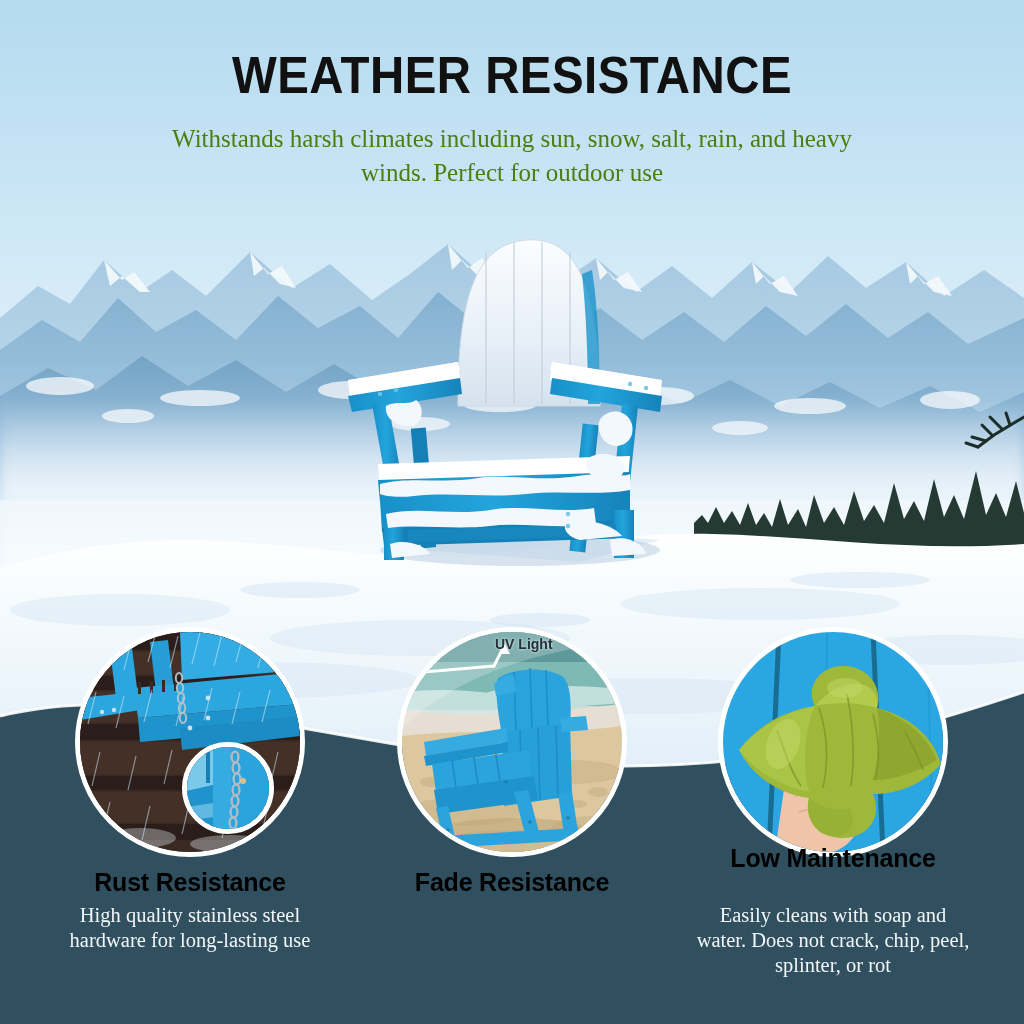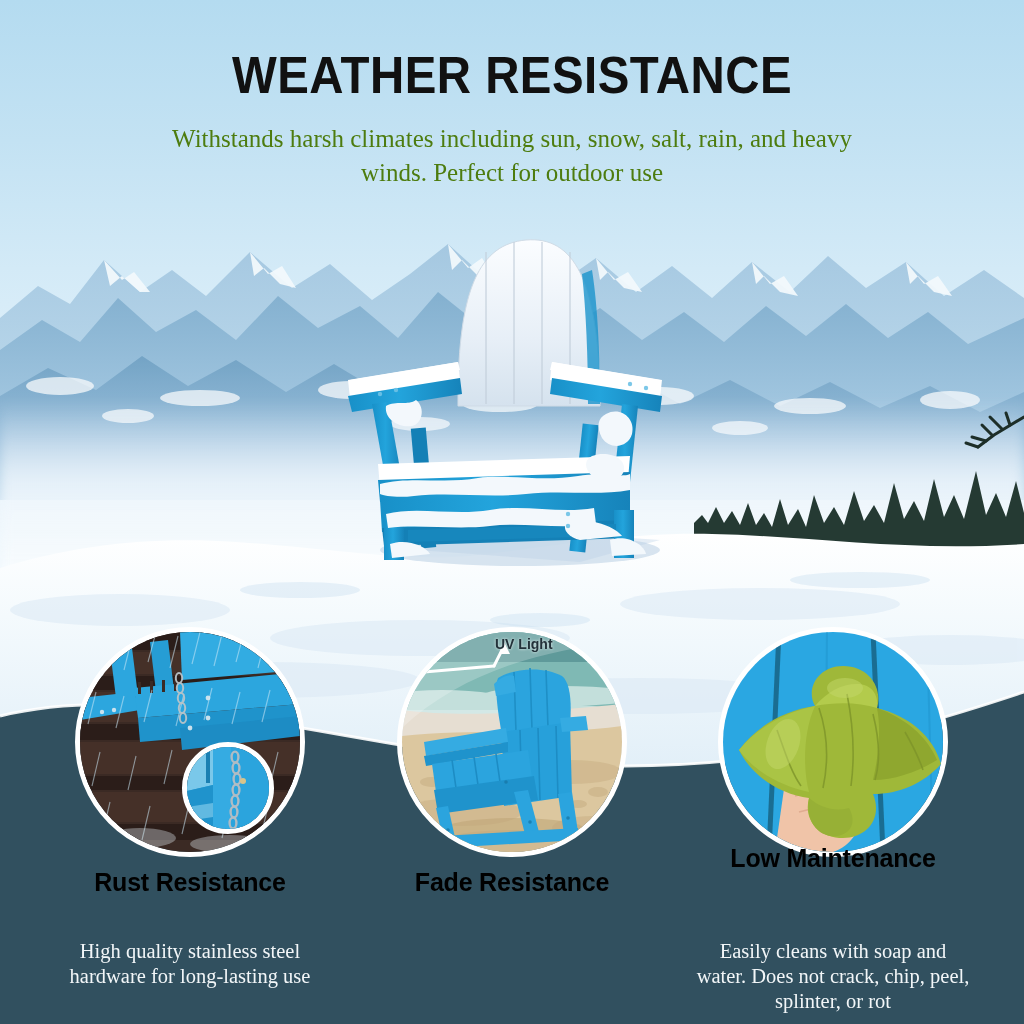--- a/index.html
+++ b/index.html
@@ -69,21 +69,21 @@
     font-size:25px;line-height:34px;color:#4d7c0f;
   }
   .feat-title{
     position:absolute;text-align:center;
     font-family:"Liberation Sans",sans-serif;
     font-weight:bold;font-size:25px;color:#000000;letter-spacing:-.2px;
   }
   .feat-desc{
     position:absolute;text-align:center;
     font-family:"Liberation Serif",serif;
-    font-size:20.5px;line-height:25px;color:#f2f6f8;margin-top:36px;
+    font-size:20.5px;line-height:25px;color:#f2f6f8;
   }
   .uv-label{
     position:absolute;
     font-family:"Liberation Sans",sans-serif;
     font-weight:bold;font-size:14px;color:#23323a;
     text-shadow:0 0 3px rgba(255,255,255,.85);
     white-space:nowrap;
   }
 </style>
 </head>

